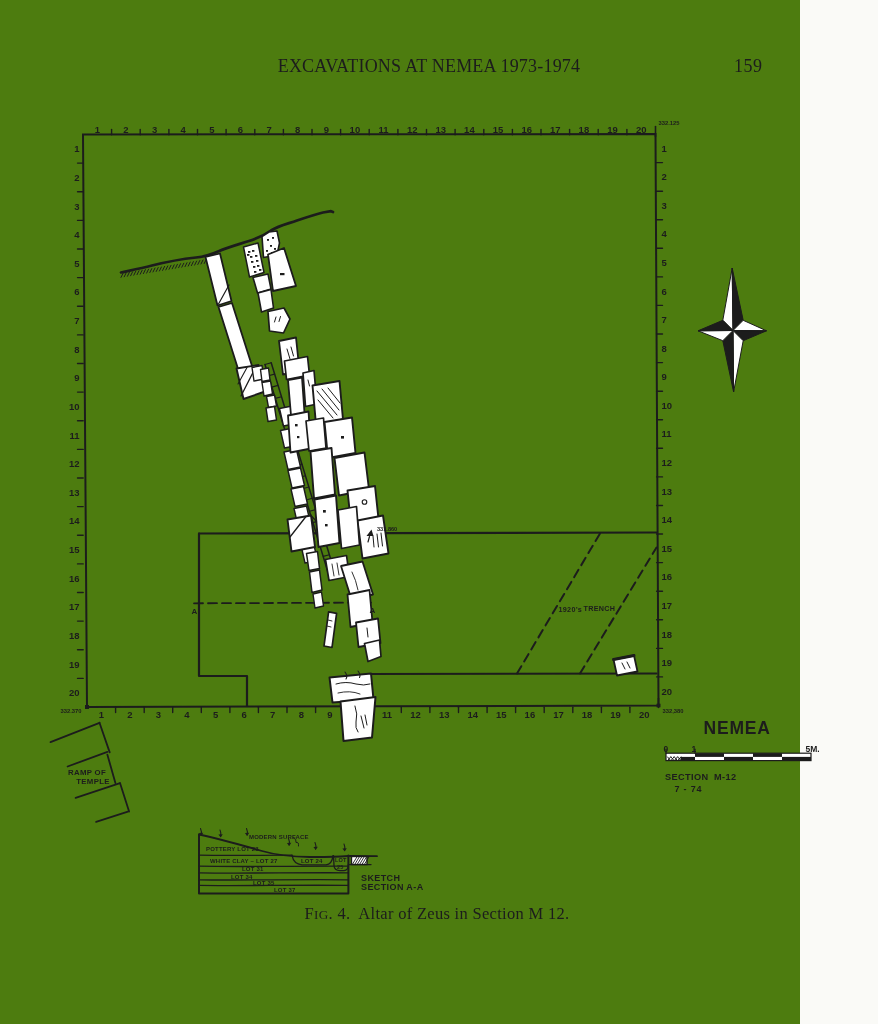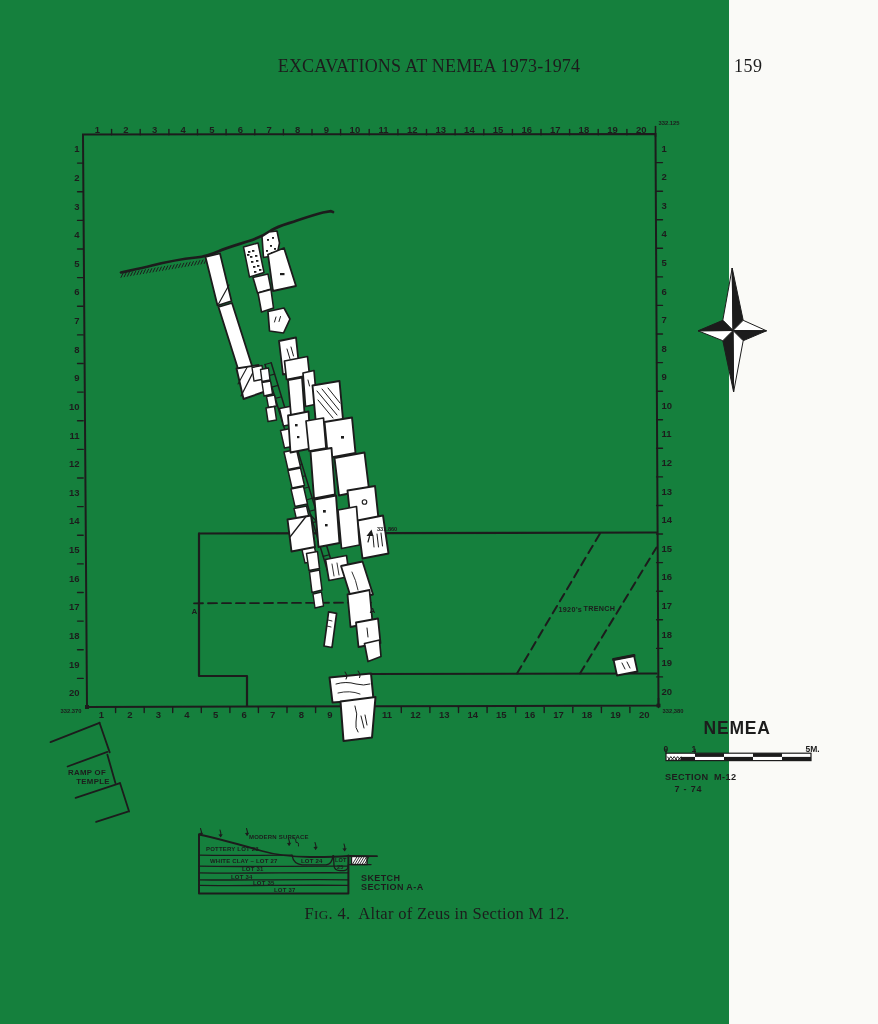--- a/index.html
+++ b/index.html
@@ -1,17 +1,17 @@
 <!DOCTYPE html>
 <html><head>
 <meta charset="utf-8">
 <title>Excavations at Nemea</title>
 <style>
   html, body { margin: 0; padding: 0; background: #fafaf7; }
-  #page { position: relative; width: 729px; height: 1024px; background: #15803d; }
+  #page { position: relative; width: 800px; height: 1024px; background: #4d7c0f; }
   svg { filter: grayscale(1); }
 </style>
 </head>
 <body>
 
 <div id="page">
 <svg width="878" height="1024" viewBox="0 0 878 1024">
 
 <text x="429.0" y="72.0" font-family="Liberation Serif, sans-serif" font-size="18" font-weight="400" text-anchor="middle" letter-spacing="0.2" fill="#1c1c1c">EXCAVATIONS AT NEMEA 1973-1974</text>
 

